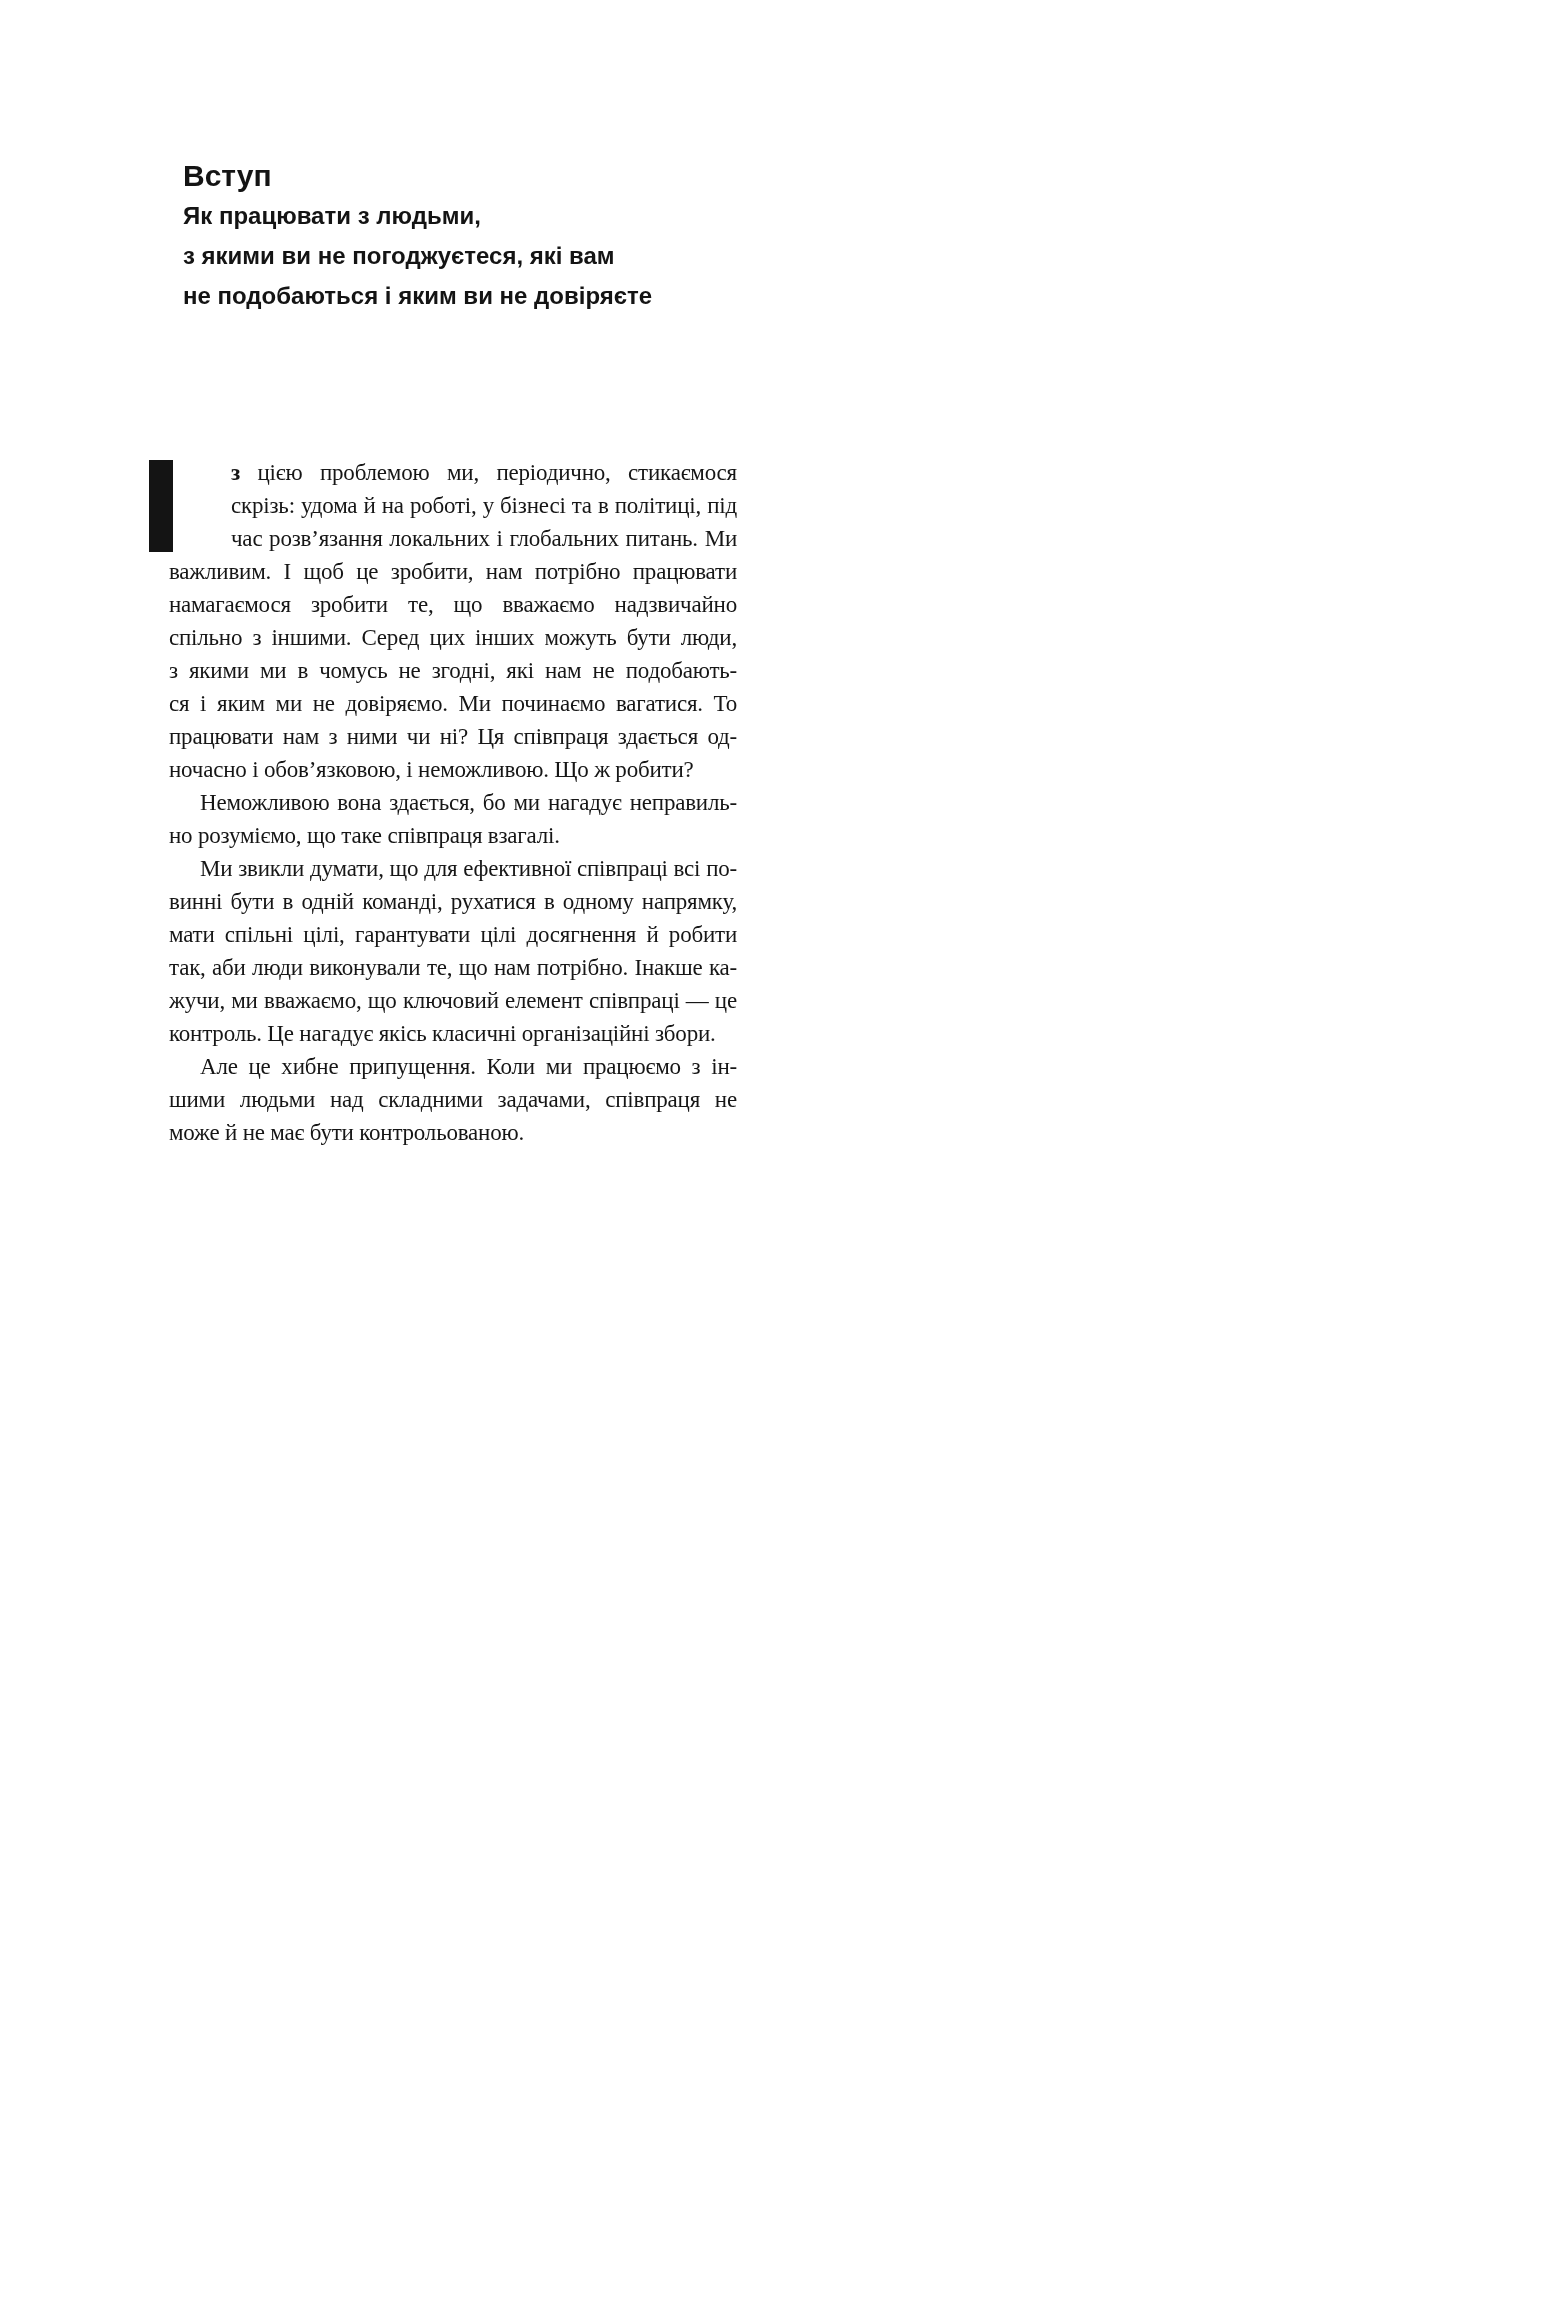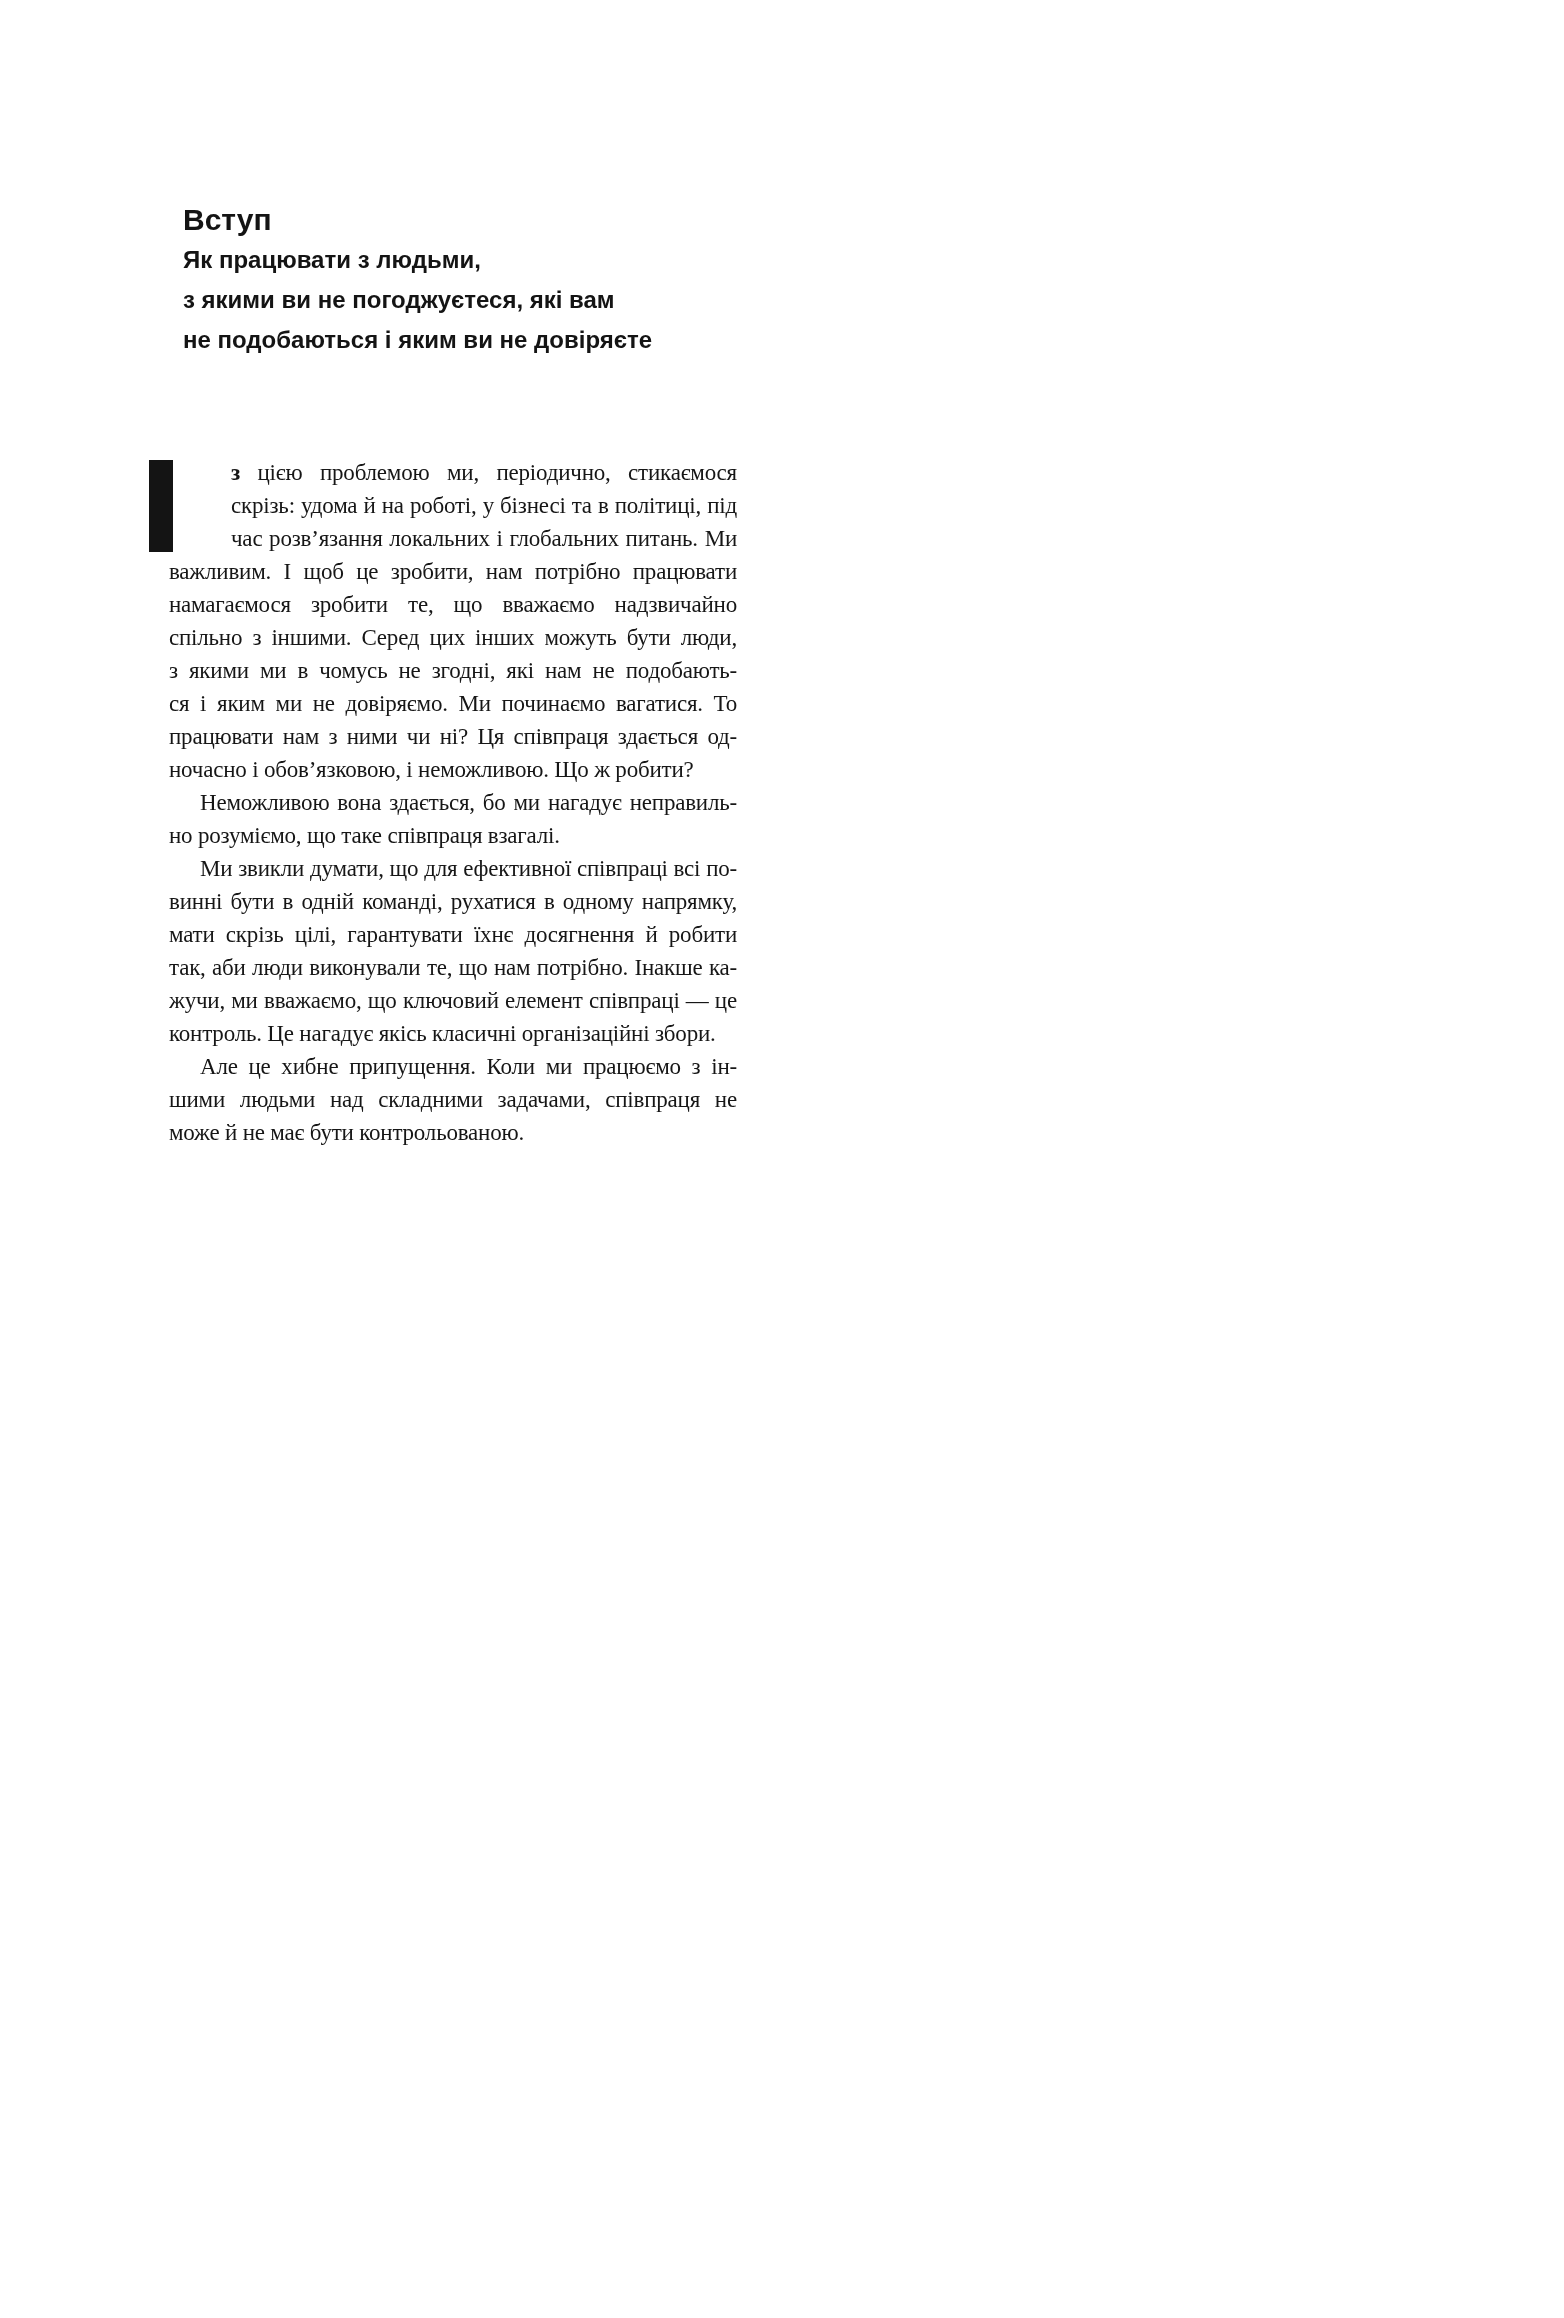--- a/index.html
+++ b/index.html
@@ -17,21 +17,20 @@
   }
 
   
   .chapter-header {
     position: absolute;
     left: 183px;
     top: 156px;
     font-family: "Liberation Sans", sans-serif;
     font-weight: 700;
     color: #141414;
-    margin-top: 44px;
   }
   .chapter-label {
     font-size: 30px;
     line-height: 40px;
     margin: 0;
   }
   .subtitle-line {
     font-size: 24px;
     line-height: 40px;
     white-space: nowrap;
@@ -121,21 +120,21 @@
     </div>
 
     <div class="paragraph">
       <div class="line indent">Неможливою вона здається, бо ми нагадує неправиль-</div>
       <div class="line para-end">но розуміємо, що таке співпраця взагалі.</div>
     </div>
 
     <div class="paragraph">
       <div class="line indent">Ми звикли думати, що для ефективної співпраці всі по-</div>
       <div class="line">винні бути в одній команді, рухатися в одному напрямку,</div>
-      <div class="line">мати скрізь цілі, гарантувати їхнє досягнення й робити</div>
+      <div class="line">мати спільні цілі, гарантувати цілі досягнення й робити</div>
       <div class="line">так, аби люди виконували те, що нам потрібно. Інакше ка-</div>
       <div class="line">жучи, ми вважаємо, що ключовий елемент співпраці — це</div>
       <div class="line para-end">контроль. Це нагадує якісь класичні організаційні збори.</div>
     </div>
 
     <div class="paragraph">
       <div class="line indent">Але це хибне припущення. Коли ми працюємо з ін-</div>
       <div class="line">шими людьми над складними задачами, співпраця не</div>
       <div class="line para-end">може й не має бути контрольованою.</div>
     </div>

